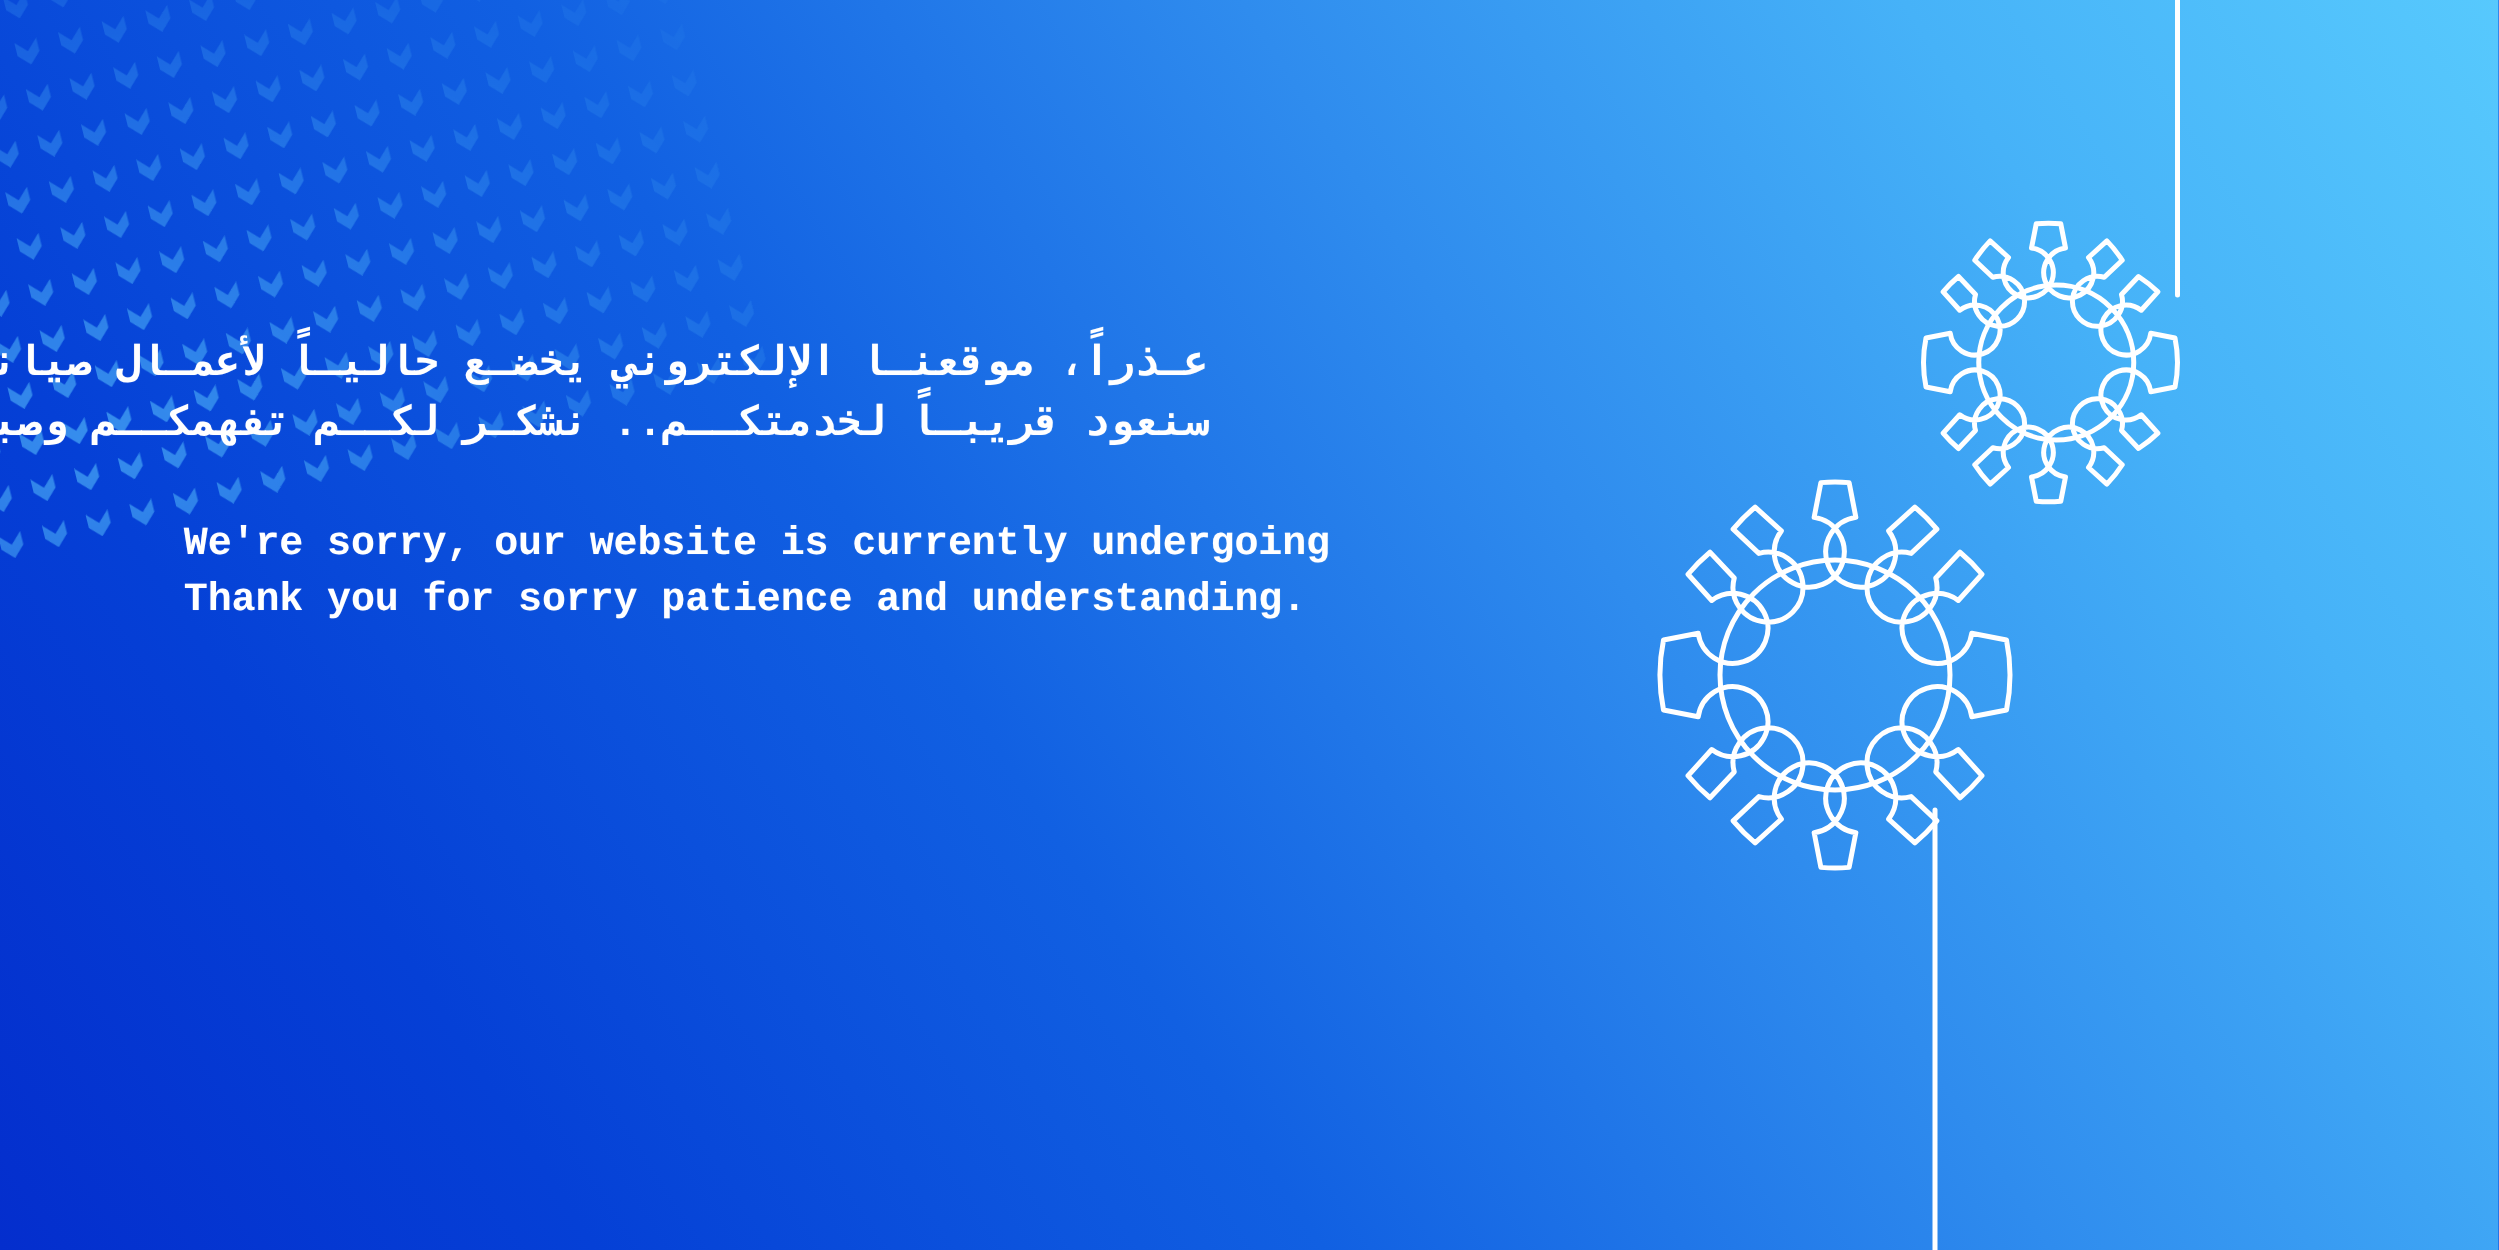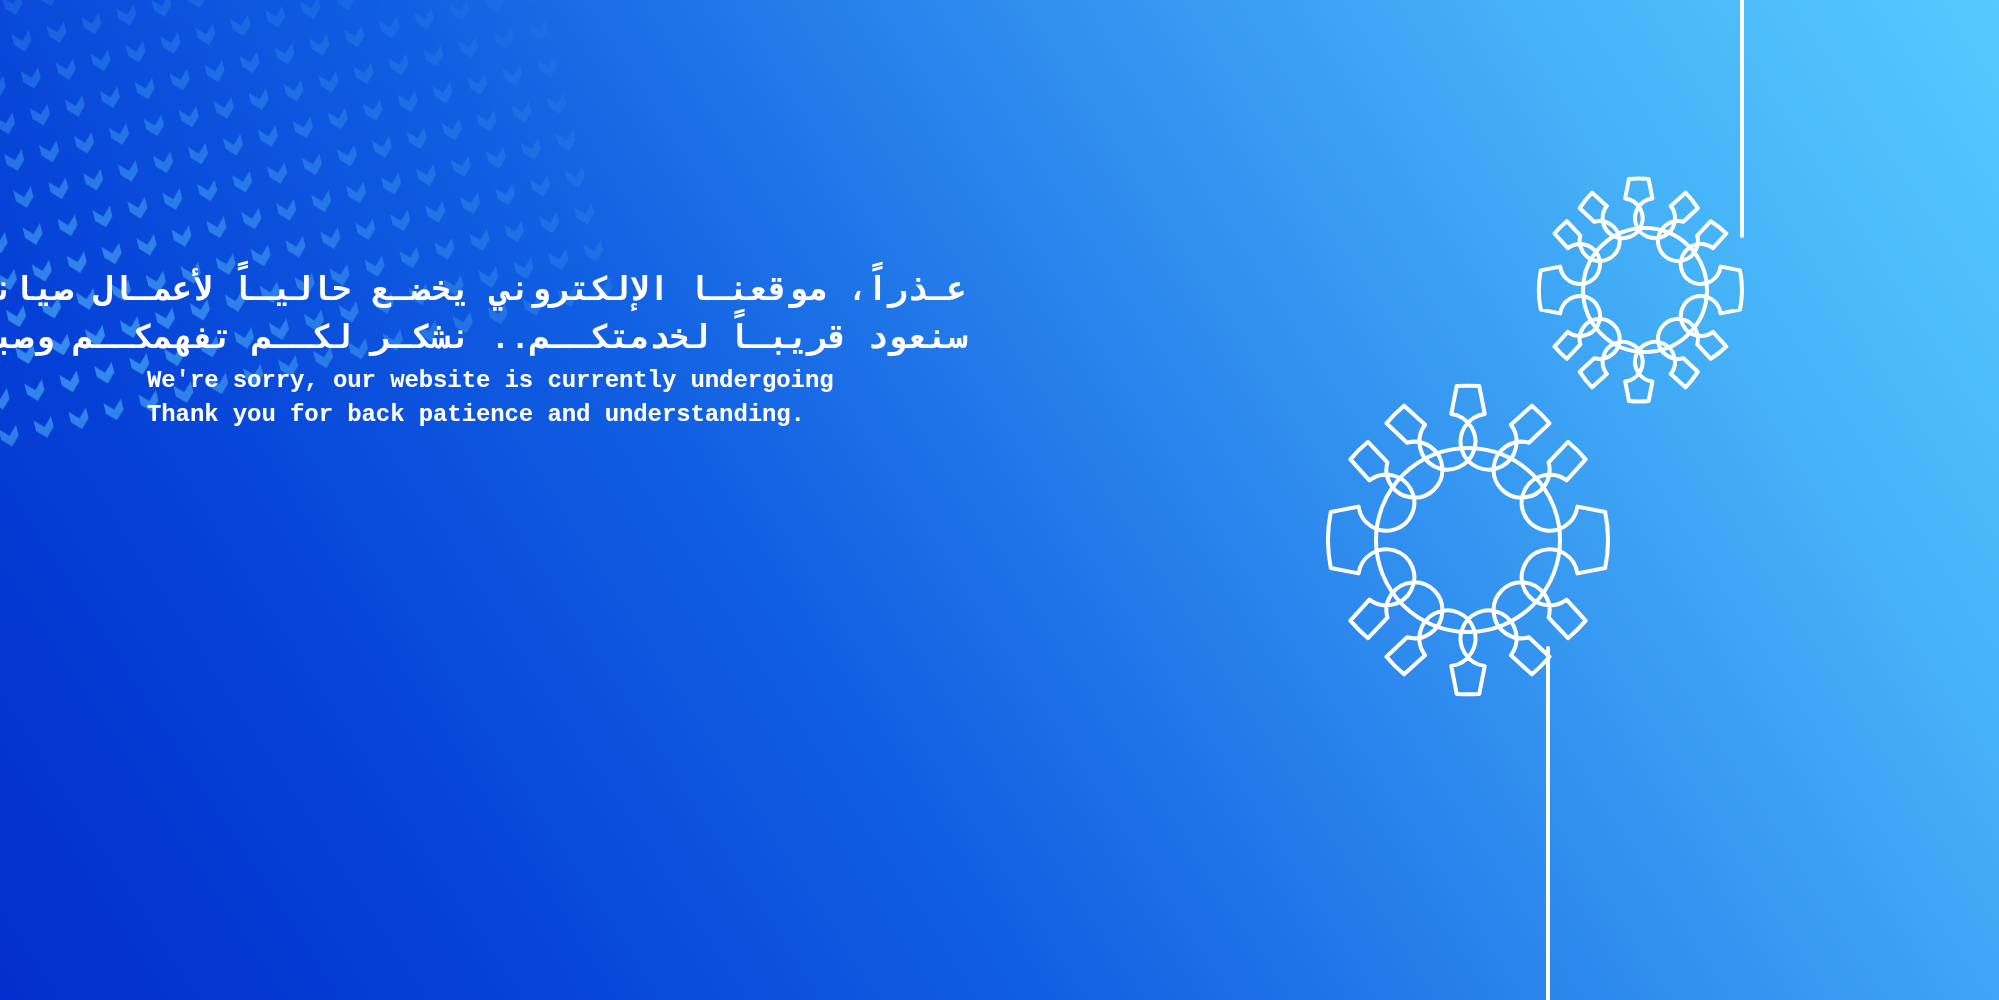--- a/index.html
+++ b/index.html
@@ -68,21 +68,22 @@
     line-height: 1.45;
     font-weight: 600;
     letter-spacing: 0px;
     white-space: nowrap;
     color: #ffffff;
     text-shadow: 0 0 1px rgba(255,255,255,0.25);
   }
   .arabic-line { display: block; }
 
   .english-block {
-    font-size: 24px;
+    margin-top: 48px;
+    font-size: 32px;
     line-height: 1.42;
     font-weight: 700;
     letter-spacing: -0.1px;
     color: #ffffff;
     text-shadow: 0 0 1px rgba(255,255,255,0.25);
   }
   .english-line { display: block; white-space: nowrap; }
 </style>
 </head>
 <body>
@@ -286,18 +287,18 @@
 
   <div id="message-block">
 
     <div class="arabic-block">
       <span class="arabic-line">عـذراً، موقعنـا الإلكتروني يخضـع حاليـاً لأعمـال صيانــة.</span>
       <span class="arabic-line">سنعود قريبـاً لخدمتكــم.. نشكـر لكــم تفهمكــم وصبركــم</span>
     </div>
 
     <div class="english-block">
       <span class="english-line">We're sorry, our website is currently undergoing</span>
-      <span class="english-line">Thank you for back patience and understanding.</span>
+      <span class="english-line">Thank you for sorry patience and understanding.</span>
     </div>
 
   </div>
 
 </div>
 
 </body></html>

